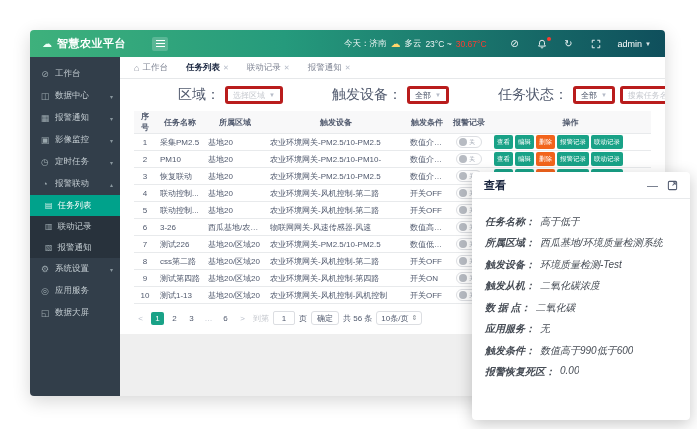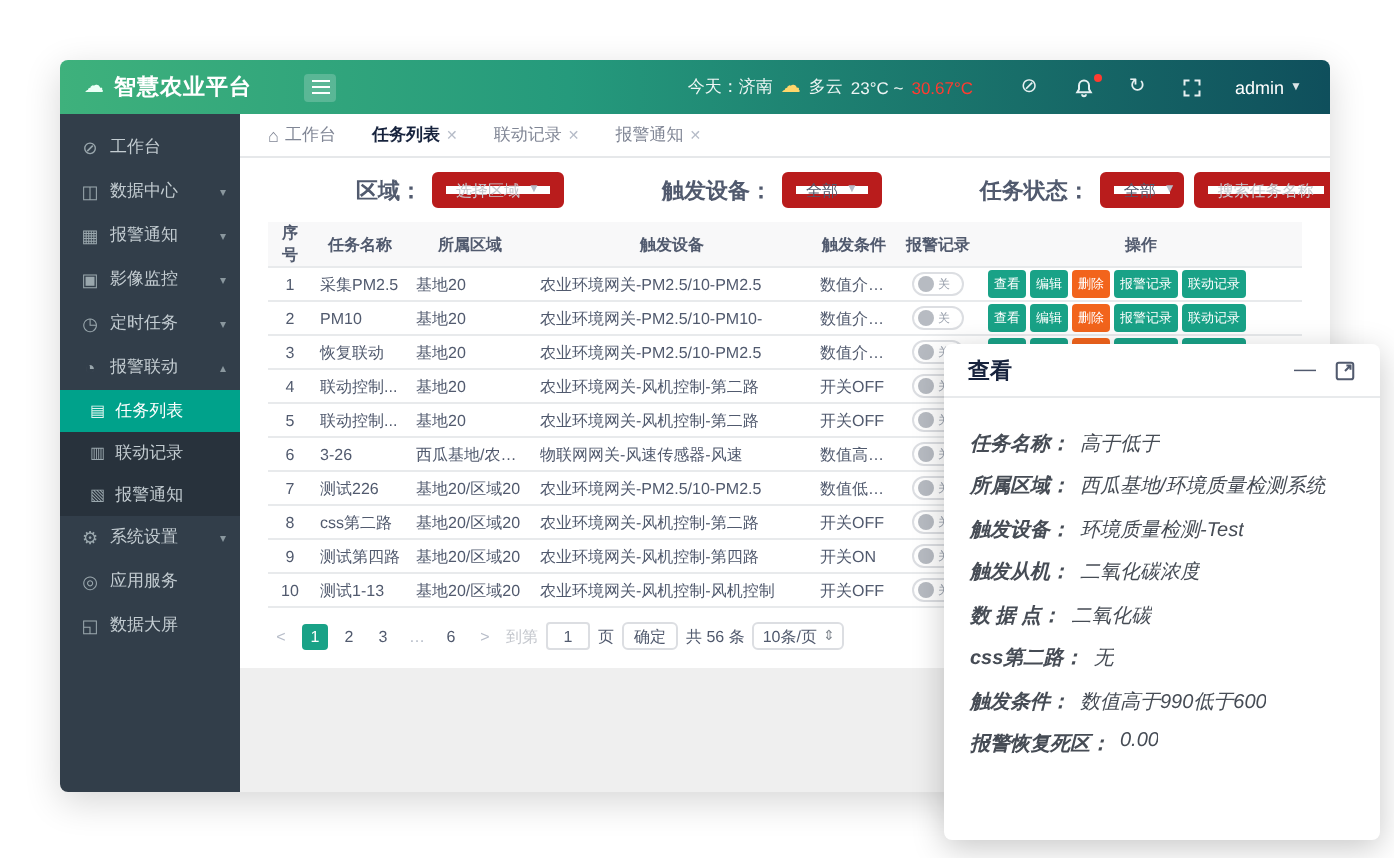--- a/index.html
+++ b/index.html
@@ -48,22 +48,22 @@
             display:flex; align-items:center; padding-left:14px; gap:18px; }
   .tab { display:flex; align-items:center; gap:3px; font-size:8.5px; color:#808695; cursor:pointer; white-space:nowrap; }
   .tab.active { color:#17233d; font-weight:bold; }
   .tab .home { font-size:9px; }
   .tab .close { font-size:7px; color:#b6bcc8; font-weight:normal; }
 
   .card { background:#fff; padding:7px 14px 9px; }
 
   
   .filters { display:flex; align-items:center; gap:5px; white-space:nowrap; }
-  .f-label { font-size:11px; font-weight:bold; color:#515a6e;padding-left:44px; }
-  .select, .input { height:18px; border:7px solid #b91c1c; border-radius:3px; background:#fff;
+  .f-label { font-size:14px; font-weight:normal; color:#515a6e;padding-left:44px; }
+  .select, .input { height:18px; border:3px solid #b91c1c; border-radius:3px; background:#fff;
             display:flex; align-items:center; font-size:8px; color:#c5c8ce; padding:0 5px; }
   .select { justify-content:space-between; }
   .select .val { color:#515a6e; }
   .select .sv-caret { font-size:6px; color:#b6bcc8; margin-left:4px; }
   .sel-region { width:106px; }
   .sel-device { width:88px; }
   .sel-status { width:42px; }
   .input { width:78px; }
   .btn { height:18px; border:none; border-radius:3px; color:#fff; font-size:8px; padding:0 8px; cursor:pointer; white-space:nowrap; }
   .btn-teal { background:#19a287; }
@@ -535,21 +535,21 @@
         </div>
         <div class="field">
           <span class="f-lab">触发从机：</span>
           <span class="f-val">二氧化碳浓度</span>
         </div>
         <div class="field">
           <span class="f-lab">数 据 点：</span>
           <span class="f-val">二氧化碳</span>
         </div>
         <div class="field">
-          <span class="f-lab">css第二路：</span>
+          <span class="f-lab">应用服务：</span>
           <span class="f-val">无</span>
         </div>
         <div class="field">
           <span class="f-lab">触发条件：</span>
           <span class="f-val">数值高于990低于600</span>
         </div>
         <div class="field">
           <span class="f-lab">报警恢复死区：</span>
           <span class="f-val">0.00</span>
         </div>

